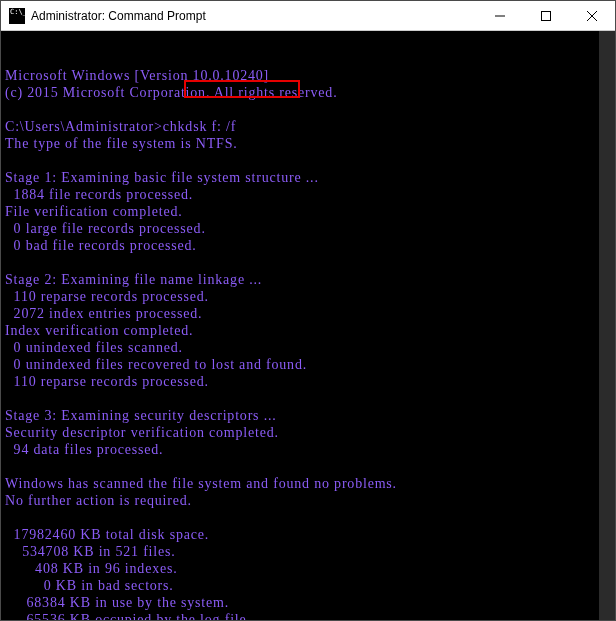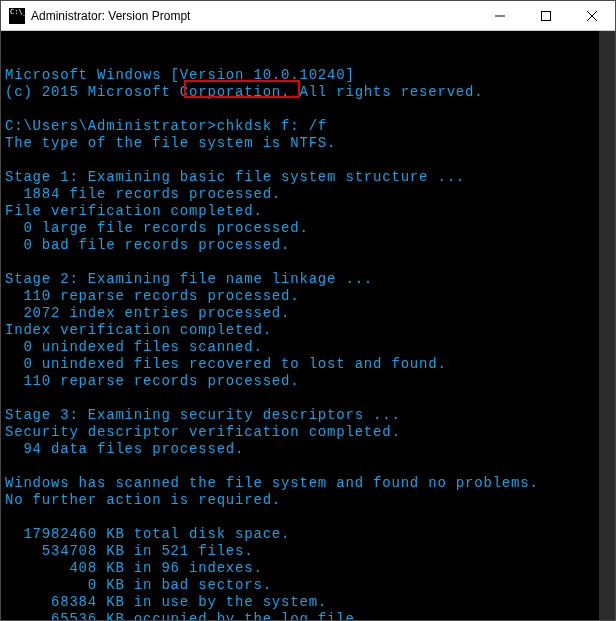--- a/index.html
+++ b/index.html
@@ -50,22 +50,22 @@
       height: 100%;
       display: flex;
       align-items: center;
       justify-content: center;
       font-size: 10px;
       font-family: "Segoe UI Symbol", sans-serif;
       color: #000;
     }
     .terminal {
       background: #000;
-      color: #0ea5e9;
-      font-family: Liberation Mono, monospace;
+      color: #8b5cf6;
+      font-family: Liberation Serif, serif;
       font-size: 14px;
       line-height: 17px;
       padding: 2px 0 2px 4px;
       height: calc(100% - 30px);
       white-space: pre;
       letter-spacing: 0.8px;
       position: relative;
       overflow: hidden;
     }
     .scrollbar-track {
@@ -82,21 +82,21 @@
       pointer-events: none;
     }
     .line { display: block; min-height: 17px; }
     .inline { display: inline; }
   </style>
 </head>
 <body>
 
 <div class="titlebar">
   <span class="app-icon"></span>
-  <span class="title-text">Administrator: Version Prompt</span>
+  <span class="title-text">Administrator: Command Prompt</span>
   <div class="win-controls">
     <div class="win-btn">
       <svg width="10" height="10" viewBox="0 0 10 10">
           <path d="M0 5 H10" stroke="#000" stroke-width="1"></path>
         </svg>
     </div>
     <div class="win-btn">
       <svg width="10" height="10" viewBox="0 0 10 10">
           <rect x="0.5" y="0.5" width="9" height="9" fill="none" stroke="#000" stroke-width="1"></rect>
         </svg>

